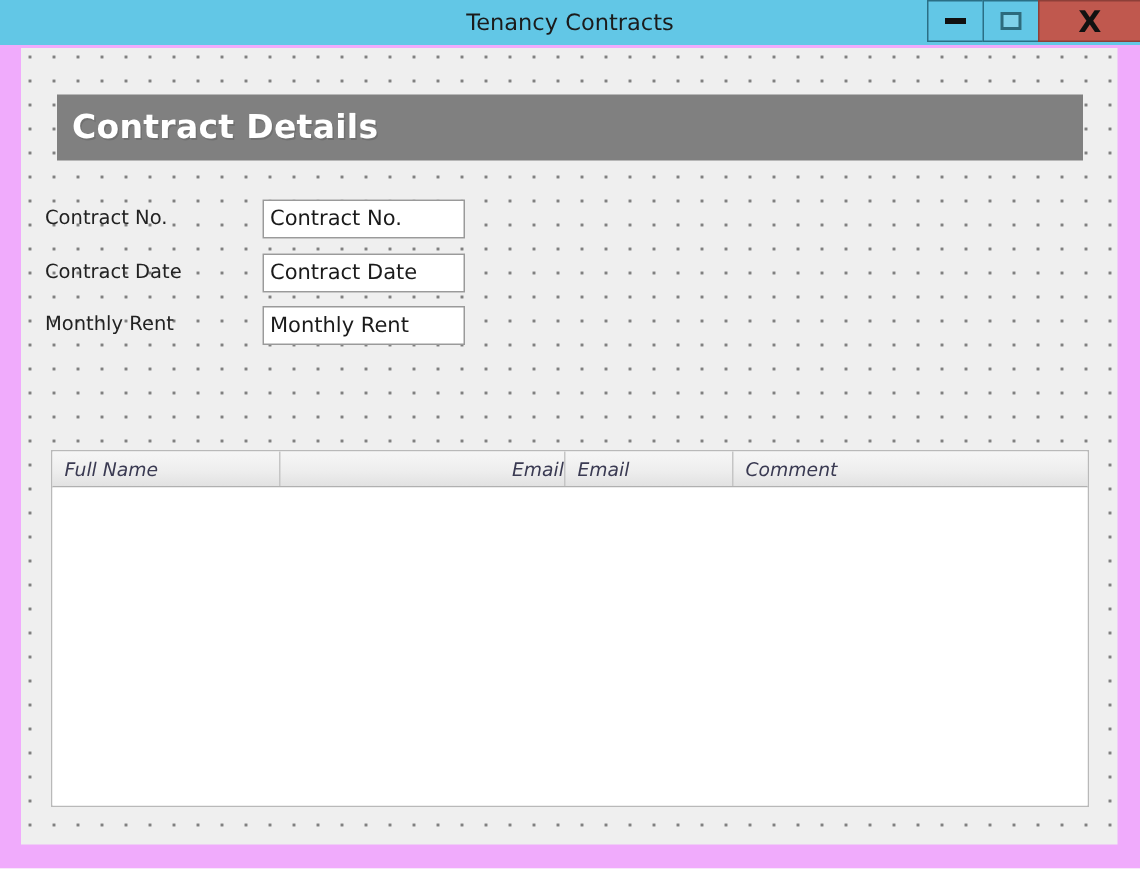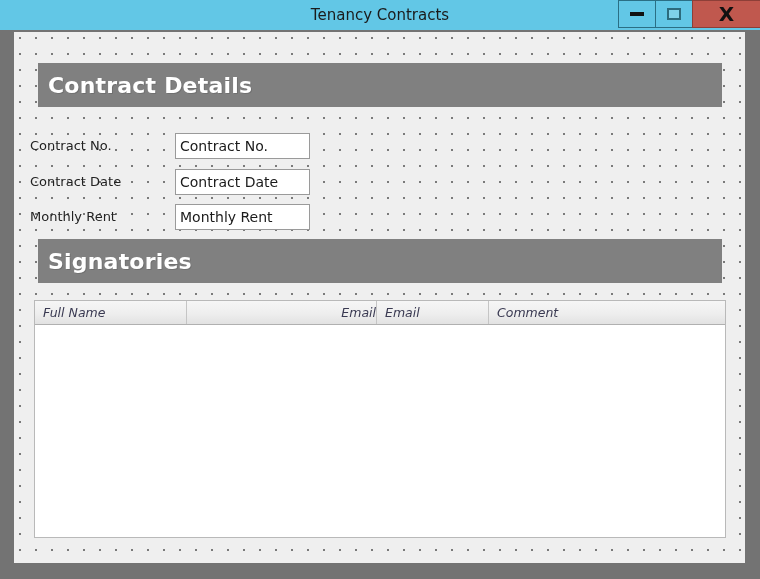--- a/index.html
+++ b/index.html
@@ -12,21 +12,21 @@
     height: 579px;
     overflow: hidden;
     font-family: "DejaVu Sans", "Liberation Sans", sans-serif;
   }
 
   
   .window {
     position: relative;
     width: 760px;
     height: 579px;
-    background: #737373;
+    background: #f0abfc;
     box-sizing: border-box;
     padding-left: 16px;
   }
 
   
   .titlebar {
     position: absolute;
     left: 0; top: 0;
     width: 760px; height: 30px;
     background: #62c7e6;
@@ -242,21 +242,20 @@
     <div class="field-row" id="row-contract-date">
       <div class="field-label">Contract Date</div>
       <input class="field-input" type="text" value="Contract Date" style="">
     </div>
 
     <div class="field-row" id="row-monthly-rent">
       <div class="field-label">Monthly Rent</div>
       <input class="field-input" type="text" value="Monthly Rent" style="">
     </div>
 
-    <div class="section-bar" id="bar-signatories">Signatories</div>
 
     <div class="grid-panel">
       <div class="grid-header">
         <div class="grid-col c0">Full Name</div>
         <div class="grid-col c1">Email</div>
         <div class="grid-col c2">Email</div>
         <div class="grid-col c3">Comment</div>
       </div>
       <div class="grid-body"></div>
     </div>

